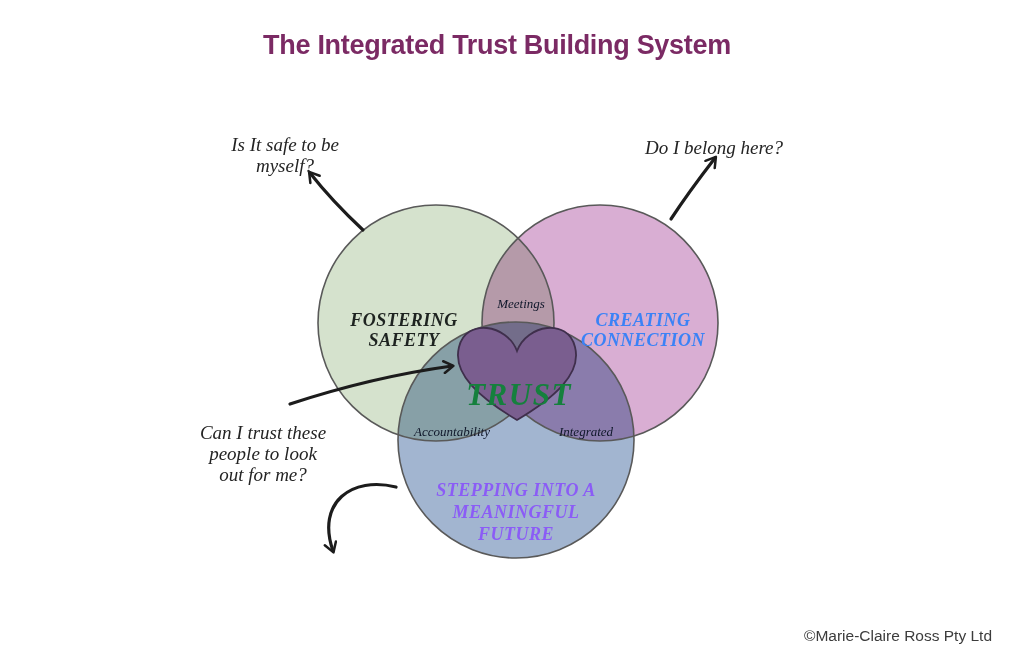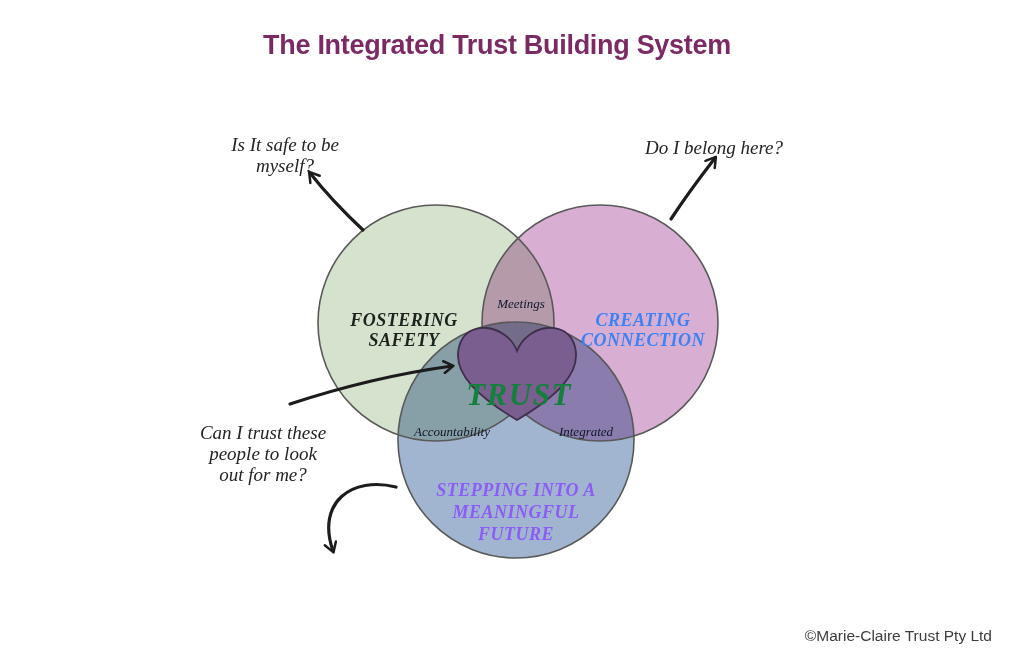--- a/index.html
+++ b/index.html
@@ -83,14 +83,14 @@
 
   <div class="txt hand trust-label" style="left:519px;top:357px;">TRUST</div>
 
   <div class="txt hand annotation" style="left:285px;top:114px;">Is It safe to be
 myself?</div>
   <div class="txt hand annotation" style="left:263px;top:402px;">Can I trust these
 people to look
 out for me?</div>
   <div class="txt hand annotation" style="left:714px;top:117px;">Do I belong here?</div>
 
-  <div class="copyright">©Marie-Claire Trust Pty Ltd</div>
+  <div class="copyright">©Marie-Claire Ross Pty Ltd</div>
 </div>
 
 </body></html>

